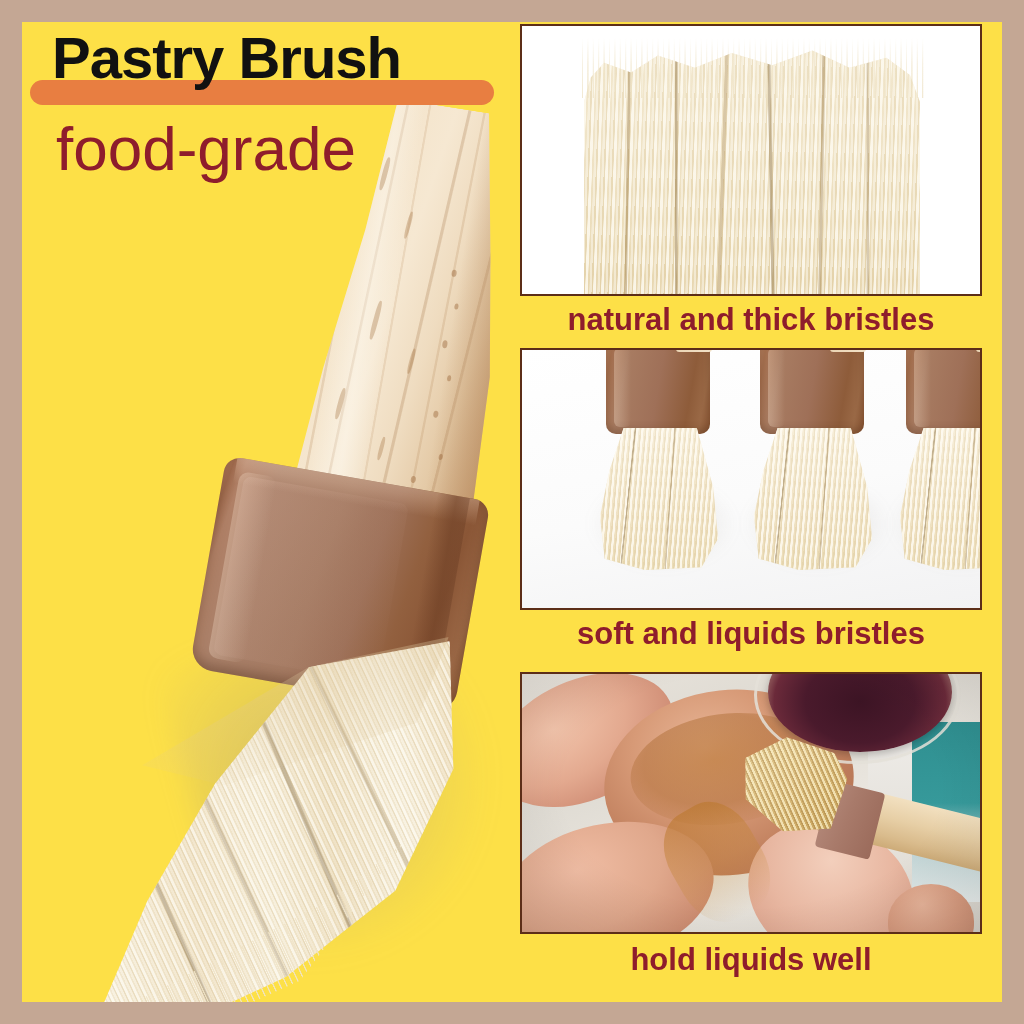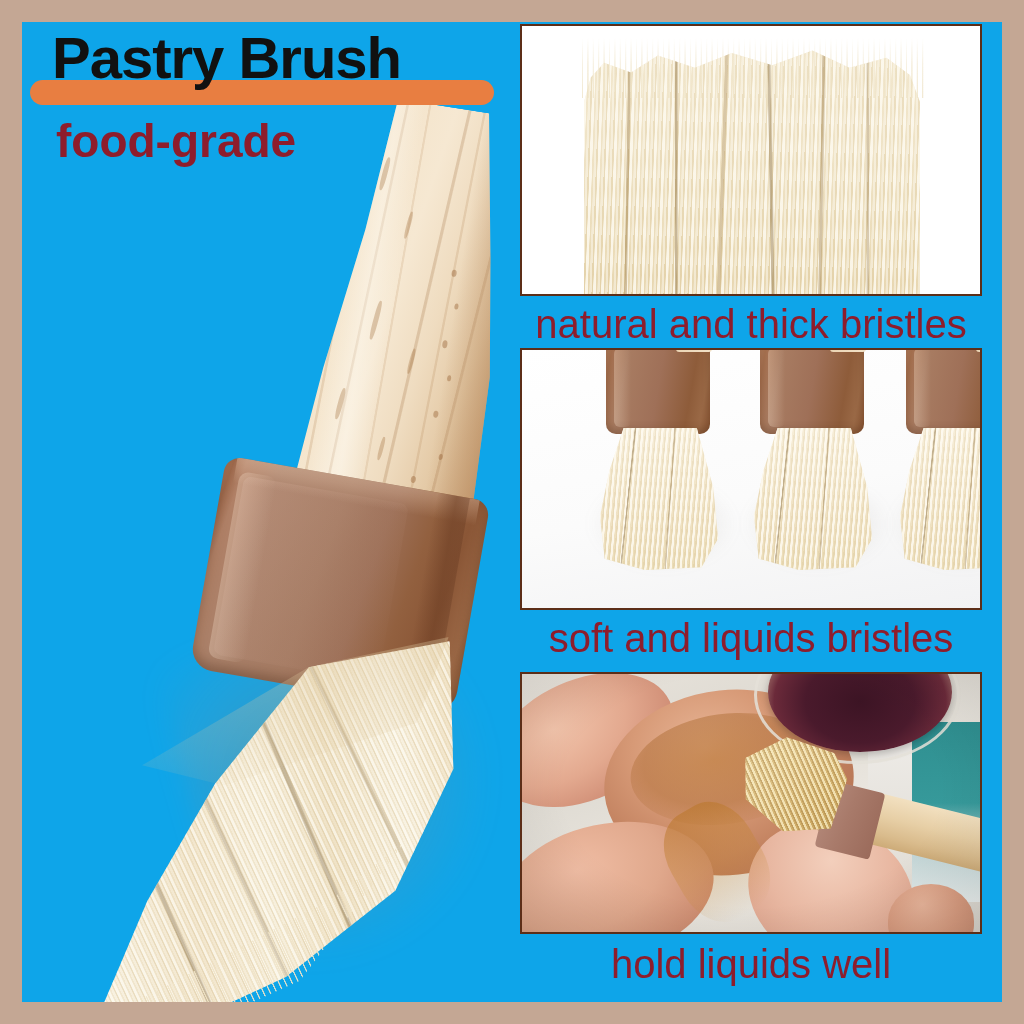--- a/index.html
+++ b/index.html
@@ -8,41 +8,41 @@
     font-family:"Liberation Sans", sans-serif;
     background:#c4a794;
   }
   #poster{
     position:relative;width:1024px;height:1024px;
     background:#c4a794;
     box-sizing:border-box;
   }
   .inner-canvas{
     position:absolute;left:22px;top:22px;right:22px;bottom:22px;
-    background:#0ea5e9;overflow:hidden;
+    background:#fde047;overflow:hidden;
   }
 
   
   .left-col{
     position:absolute;left:0;top:0;width:498px;height:980px;
     overflow:hidden;
   }
   .title-wrap{position:absolute;left:0;top:0;width:498px;height:180px;z-index:30;}
   .title-bar{
     position:absolute;left:8px;top:58px;width:464px;height:25px;
     background:#e87e41;border-radius:13px;
   }
   .title-text{
     position:absolute;left:30px;top:7px;
     font-size:58px;font-weight:bold;color:#111111;
     letter-spacing:-1px;line-height:1;white-space:nowrap;
   }
   .subtitle-text{
     position:absolute;left:34px;top:96px;
-    font-size:46px;font-weight:bold;color:#8e1d2c;
+    font-size:62px;font-weight:normal;color:#8e1d2c;
     line-height:1;white-space:nowrap;
   }
 
   
   .brush-stage{
     position:absolute;left:0;top:0;width:498px;height:980px;
   }
   .brush-shadow{
     position:absolute;left:170px;top:600px;width:300px;height:330px;
     background:radial-gradient(ellipse at 40% 45%, rgba(120,110,100,0.30) 0%, rgba(150,140,132,0.14) 45%, rgba(255,255,255,0) 72%);
@@ -172,21 +172,21 @@
   }
 
   
   .right-col{position:absolute;left:498px;top:0;width:482px;height:980px;}
   .panel{
     position:absolute;left:0;width:458px;
     border:2px solid #5c2e18;background:#ffffff;overflow:hidden;
   }
   .panel-caption{
     position:absolute;left:0;width:462px;text-align:center;
-    font-size:40px;font-weight:normal;color:#8e1d2c;line-height:1;
+    font-size:31px;font-weight:bold;color:#8e1d2c;line-height:1;
   }
 
   #panel-bristles{top:2px;height:268px;}
   #panel-three{top:326px;height:258px;}
   #panel-use{top:650px;height:258px;}
   #cap-bristles{top:282px;}
   #cap-three{top:596px;}
   #cap-use{top:922px;}
 
   

